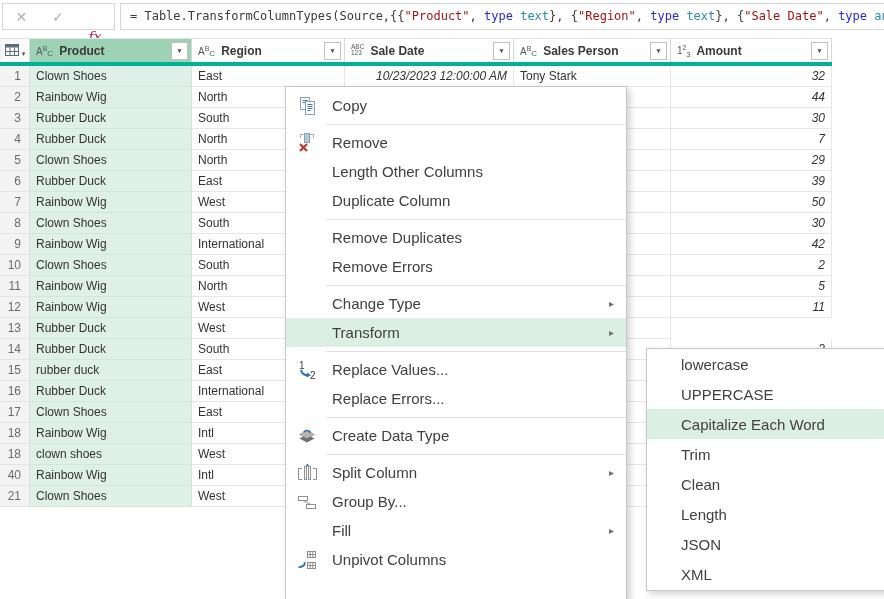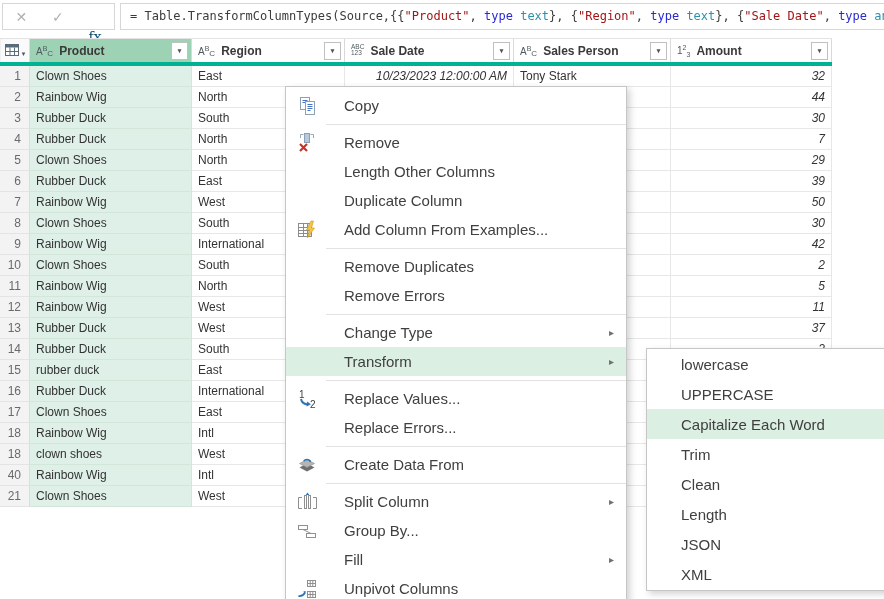--- a/index.html
+++ b/index.html
@@ -4,21 +4,21 @@
 <style>
   * { margin:0; padding:0; box-sizing:border-box; }
   html,body { width:884px; height:599px; background:#fff; font-family:"Liberation Sans",sans-serif; }
   .screen { position:relative; width:884px; height:599px; overflow:hidden; background:#fff; }
 
   
   .fb-buttons { position:absolute; left:2px; top:3px; width:113px; height:27px;
     border:1px solid #d6d6d6; background:#fff; display:flex; align-items:center;
     justify-content:space-around; color:#a8a8a8; }
   .fb-cancel, .fb-check { font-size:14px; color:#b0b0b0; }
-  .fb-fx { font-family:"DejaVu Serif",serif; font-size:14px; color:#0c4a6e;margin-top:40px; }
+  .fb-fx { font-family:"DejaVu Serif",serif; font-style:italic; font-size:14px; color:#be185d;margin-top:40px; }
   .fb-input { position:absolute; left:120px; top:3px; width:765px; height:27px;
     border:1px solid #d6d6d6; background:#fff; font-family:"DejaVu Sans Mono",monospace;
     font-size:12px; line-height:25px; padding-left:9px; white-space:pre; overflow:hidden; }
   .tok-plain { color:#3b3b3b; }
   .tok-str   { color:#a31515; }
   .tok-kw    { color:#2929d6; }
   .tok-typ   { color:#2b91af; }
 
   
   .grid { position:absolute; left:0; top:38px; }
@@ -47,21 +47,21 @@
   .c-sale_date, .c-amount { text-align:right; font-style:italic; }
 
   
   .context-menu { position:absolute; left:285px; top:86px; width:342px; height:516px;
     background:#fff; border:1px solid #c6c6c6; box-shadow:3px 3px 7px rgba(0,0,0,0.18);
     padding-top:4px; z-index:10; }
   .menu-item { height:29px; display:flex; align-items:center; position:relative;
     font-size:15px; color:#404040; }
   .menu-item.highlight { background:#dcefe3; }
   .mi-icon { width:26px; margin-left:8px; display:flex; justify-content:center; align-items:center; flex:none; }
-  .mi-label { margin-left:24px; white-space:nowrap; }
+  .mi-label { margin-left:12px; white-space:nowrap; }
   .mi-arrow { position:absolute; right:12px; font-size:10px; color:#707070; }
   .menu-sep { height:1px; background:#e2e2e2; margin:4px 0 3px 40px; }
   .submenu { position:absolute; left:646px; top:348px; width:248px; height:243px;
     background:#fff; border:1px solid #c6c6c6; box-shadow:3px 3px 7px rgba(0,0,0,0.18); z-index:11; }
   .submenu .menu-item { height:30px; }
   .submenu .mi-label { margin-left:34px; }
 </style>
 </head>
 <body>
 
@@ -209,21 +209,20 @@
           <div class="cell c-sale_date" style="width: 169px;"></div>
           <div class="cell c-sales_person" style="width: 157px;"></div>
           <div class="cell c-amount" style="width: 161px;">11</div>
         </div>
         <div class="row">
           <div class="cell rownum">13</div>
           <div class="cell c-product" style="width: 162px;">Rubber Duck</div>
           <div class="cell c-region" style="width: 153px;">West</div>
           <div class="cell c-sale_date" style="width: 169px;"></div>
           <div class="cell c-sales_person" style="width: 157px;"></div>
-          <div class="cell c-amount" style="width: 161px;">37</div>
         </div>
         <div class="row">
           <div class="cell rownum">14</div>
           <div class="cell c-product" style="width: 162px;">Rubber Duck</div>
           <div class="cell c-region" style="width: 153px;">South</div>
           <div class="cell c-sale_date" style="width: 169px;"></div>
           <div class="cell c-sales_person" style="width: 157px;"></div>
           <div class="cell c-amount" style="width: 161px;">2</div>
         </div>
         <div class="row">
@@ -314,34 +313,20 @@
         <span class="mi-label">Remove</span>
       </div>
       <div class="menu-item">
         <span class="mi-icon"></span>
         <span class="mi-label">Length Other Columns</span>
       </div>
       <div class="menu-item">
         <span class="mi-icon"></span>
         <span class="mi-label">Duplicate Column</span>
       </div>
-      <div class="menu-item">
-        <span class="mi-icon">
-          <svg width="20" height="20" viewBox="0 0 20 20">
-            <rect x="1.5" y="3.5" width="13" height="13" fill="#fff" stroke="#8c8c8c"></rect>
-            <rect x="10.5" y="3.5" width="4" height="13" fill="#dcdcdc" stroke="#8c8c8c"></rect>
-            <line x1="1.5" y1="7.5" x2="14.5" y2="7.5" stroke="#8c8c8c"></line>
-            <line x1="1.5" y1="10.5" x2="14.5" y2="10.5" stroke="#8c8c8c"></line>
-            <line x1="1.5" y1="13.5" x2="14.5" y2="13.5" stroke="#8c8c8c"></line>
-            <line x1="6.5" y1="3.5" x2="6.5" y2="16.5" stroke="#8c8c8c"></line>
-            <path d="M14 1 L9.5 10 H12.5 L10.5 18 L17.5 8 H14.5 L16.5 1 Z" fill="#f6c444" stroke="#c79a1e" stroke-width="0.6"></path>
-          </svg>
-        </span>
-        <span class="mi-label">Add Column From Examples...</span>
-      </div>
       <div class="menu-sep"></div>
       <div class="menu-item">
         <span class="mi-icon"></span>
         <span class="mi-label">Remove Duplicates</span>
       </div>
       <div class="menu-item">
         <span class="mi-icon"></span>
         <span class="mi-label">Remove Errors</span>
       </div>
       <div class="menu-sep"></div>
@@ -374,21 +359,21 @@
       <div class="menu-sep"></div>
       <div class="menu-item">
         <span class="mi-icon">
           <svg width="20" height="20" viewBox="0 0 20 20">
             <path d="M10 8.5 L17.5 12.5 L10 16.5 L2.5 12.5 Z" fill="#6f6f6f"></path>
             <path d="M10 4.5 L17.5 8.5 L10 12.5 L2.5 8.5 Z" fill="#b5b5b5" stroke="#8a8a8a" stroke-width="0.6"></path>
             <path d="M6.8 6.2 a3.6 3.2 0 0 1 6.4 0" fill="none" stroke="#2e75b6" stroke-width="1.6"></path>
             <path d="M13.8 5 l0.2 2.2 l-2.2 -0.4 Z" fill="#2e75b6"></path>
           </svg>
         </span>
-        <span class="mi-label">Create Data From</span>
+        <span class="mi-label">Create Data Type</span>
       </div>
       <div class="menu-sep"></div>
       <div class="menu-item">
         <span class="mi-icon">
           <svg width="20" height="20" viewBox="0 0 20 20">
             <path d="M5 5.5 H1.5 V16.5 H5" fill="none" stroke="#8f8f8f"></path>
             <rect x="7.5" y="3.5" width="2" height="13" fill="none" stroke="#8f8f8f"></rect>
             <rect x="11.5" y="3.5" width="2" height="13" fill="none" stroke="#8f8f8f"></rect>
             <path d="M16 5.5 H19.5 V16.5 H16" fill="none" stroke="#8f8f8f"></path>
             <path d="M10.5 0.5 l-1.8 2.6 h3.6 Z" fill="#2e75b6"></path>

